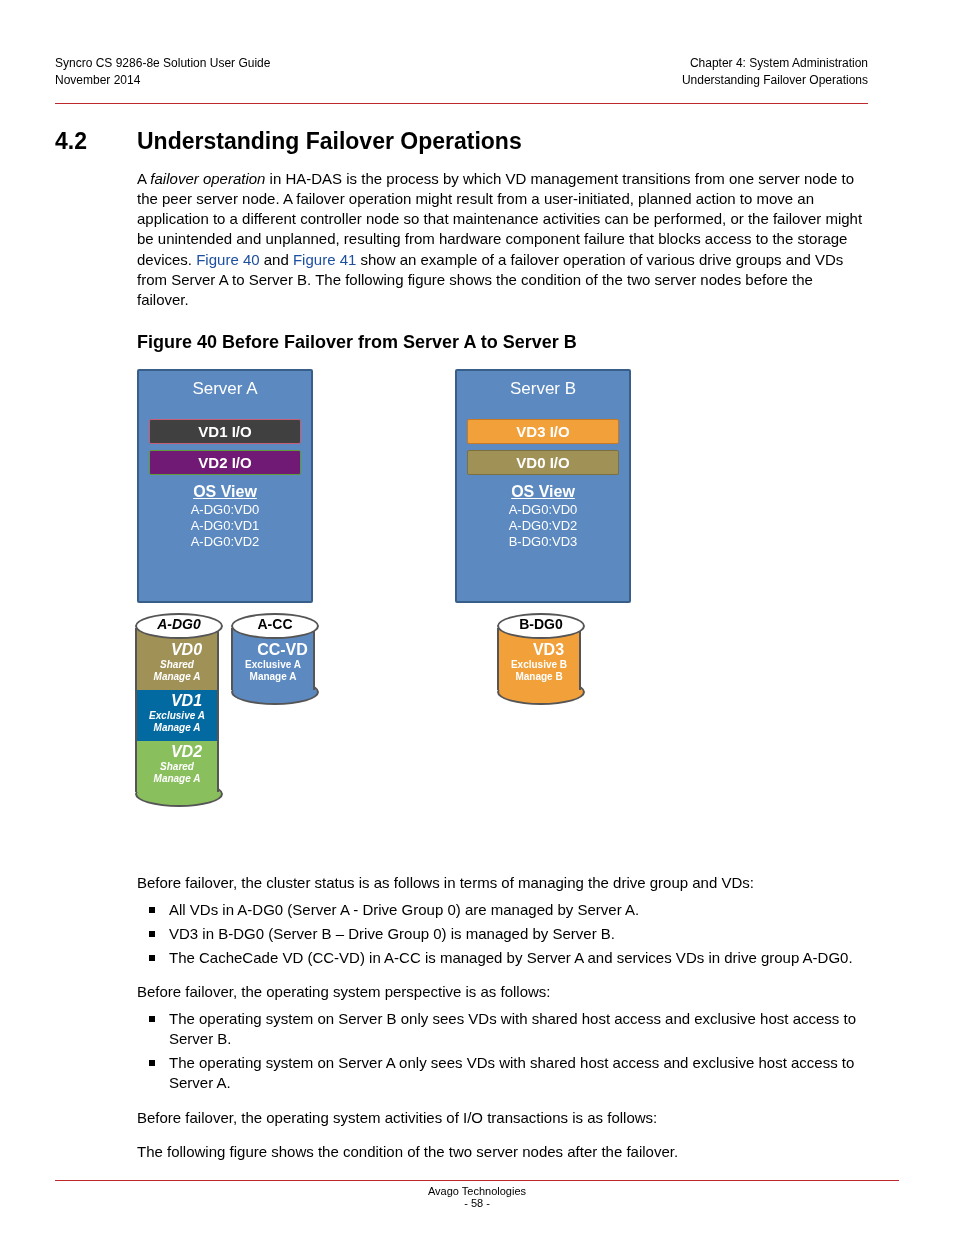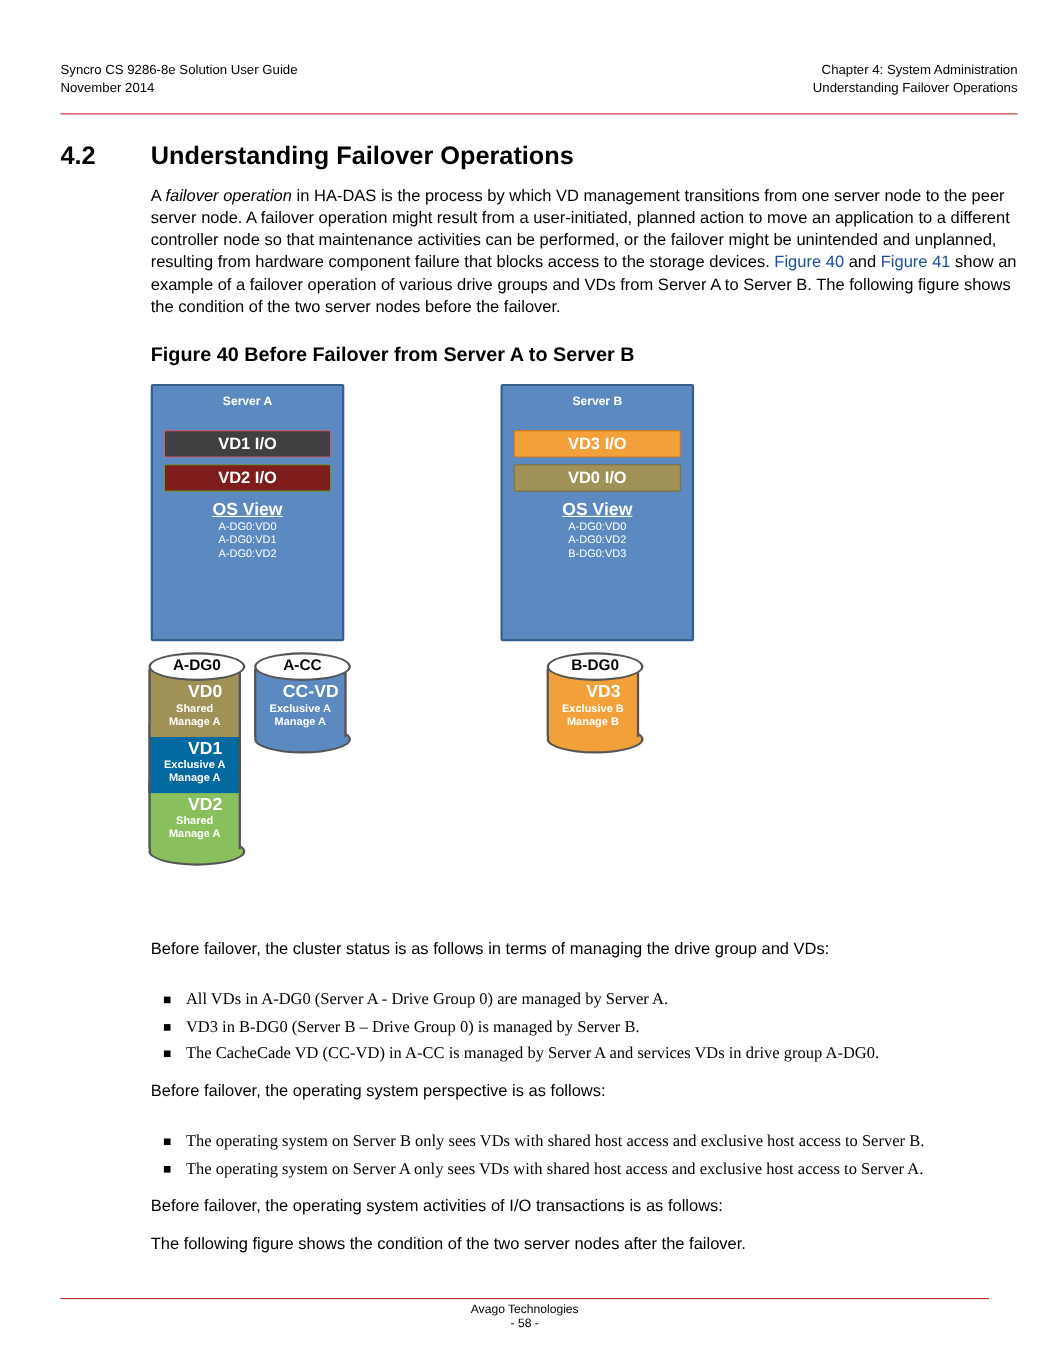--- a/index.html
+++ b/index.html
@@ -9,21 +9,21 @@
     color: #000;
     margin: 0;
     padding: 0;
     background: #fff;
   }
   .page {
     width: 954px;
     height: 1235px;
     position: relative;
     box-sizing: border-box;
-    padding: 55px 29px 0 55px;
+    padding: 55px 86px 0 55px;
   }
   .header {
     display: flex;
     justify-content: space-between;
     font-size: 12px;
     color: #000;
     line-height: 1.4;
   }
   .header .left, .header .right { }
   .header .right { text-align: right; }
@@ -70,43 +70,43 @@
     width: 176px;
     background: #5b89c0;
     border: 2.5px solid #385e8a;
     border-radius: 2px;
     box-sizing: border-box;
     padding: 4px 8px 10px 8px;
     color: #fff;
     text-align: center;
   }
   .server-title {
-    font-weight: 700;
-    font-size: 11px;
+    font-weight: 400;
+    font-size: 17px;
     margin: 4px 0 20px 0;
   }
   .vd-bar {
     border-radius: 2px;
     padding: 3px 0;
     margin: 6px 2px;
     font-size: 15px;
     font-weight: 600;
     color: #fff;
   }
   .vd-pink   { background: #404040; border: 1.5px solid #c55f78; }
-  .vd-green  { background: #7f1d1d; border: 1.5px solid #5f9a3b; }
+  .vd-green  { background: #701a75; border: 1.5px solid #5f9a3b; }
   .vd-orange { background: #f1a03a; border: 1.5px solid #c77a22; }
   .vd-olive  { background: #a09157; border: 1.5px solid #7d7040; color:#fff;}
   .os-view-title {
     margin-top: 8px;
     font-size: 16px;
     font-weight: 600;
     text-decoration: underline;
   }
-  .os-view-line { font-size: 10px; margin-top: 1px; }
+  .os-view-line { font-size: 13px; margin-top: 1px; }
   
   .cyl {
     position: absolute;
     width: 84px;
     text-align: center;
     color: #fff;
     font-weight: 700;
   }
   .cyl .top-ellipse {
     width: 84px; height: 22px;
@@ -139,21 +139,21 @@
     margin-top: -11px;
     position: relative;
     z-index: 1;
   }
   .seg-olive  { background: #a09157; }
   .seg-pink   { background: #0369a1; }
   .seg-green  { background: #8abf5e; }
   .seg-blue   { background: #5b89c0; }
   .seg-orange { background: #f1a03a; }
   .seg-olive .vd  { color: #fff; }
-  ul.sq { list-style: none; padding: 0; margin: 26px 0 0 0; font-family: Liberation Serif, serif; }
+  ul.sq { list-style: none; padding: 0; margin: 6px 0 0 0; }
   ul.sq li { position: relative; padding-left: 32px; margin: 4px 0; line-height: 1.35; }
   ul.sq li::before {
     content: "";
     position: absolute;
     left: 12px; top: 7px;
     width: 6px; height: 6px;
     background: #000;
   }
   .footer {
     position: absolute;
@@ -213,21 +213,21 @@
       <div class="server-box" style="left:318px; top:0; height:234px;">
         <div class="server-title">Server B</div>
         <div class="vd-bar vd-orange">VD3 I/O</div>
         <div class="vd-bar vd-olive">VD0 I/O</div>
         <div class="os-view-title">OS View</div>
         <div class="os-view-line">A-DG0:VD0</div>
         <div class="os-view-line">A-DG0:VD2</div>
         <div class="os-view-line">B-DG0:VD3</div>
       </div>
 
-      <div class="cyl" style="left:-2px; top:244px;">
+      <div class="cyl" style="left:-2px; top:244px;font-style:italic;">
         <div class="top-ellipse">A-DG0</div>
         <div class="seg seg-olive">
           <div class="vd">VD0</div>
           <div class="sub">Shared</div>
           <div class="sub">Manage A</div>
         </div>
         <div class="seg seg-pink" style="z-index:1;">
           <div class="vd">VD1</div>
           <div class="sub">Exclusive A</div>
           <div class="sub">Manage A</div>

